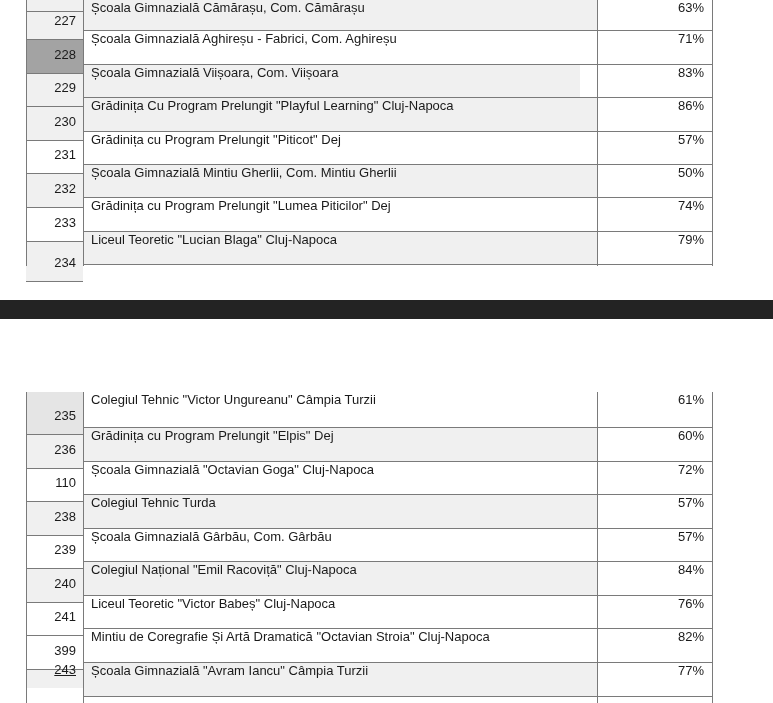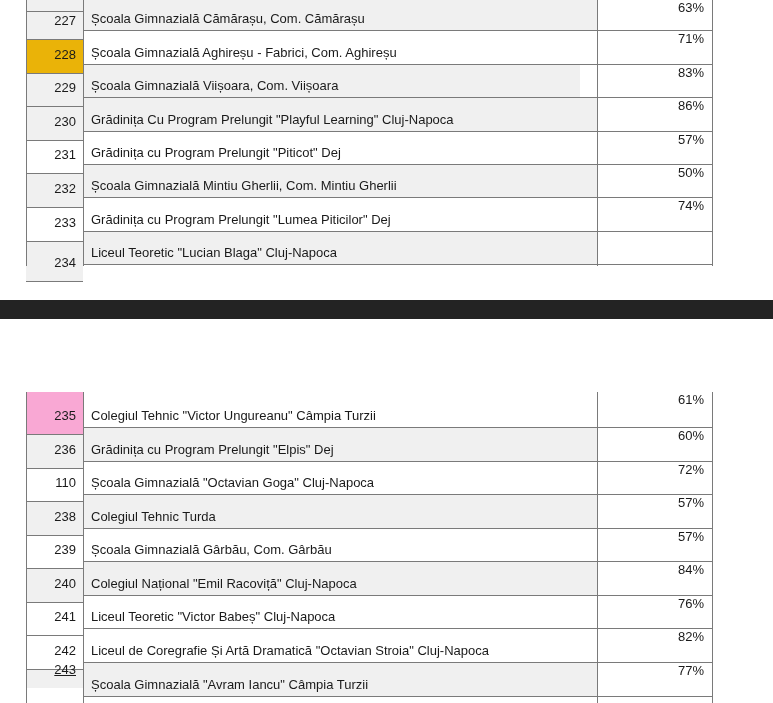--- a/index.html
+++ b/index.html
@@ -22,39 +22,39 @@
   .grid{position:absolute;left:83px;top:0;width:629px;}
   .cell{box-sizing:border-box;}
   .num-cell{
     display:flex;align-items:flex-end;justify-content:flex-end;
     padding:0 7px 11px 0;border-bottom:1px solid var(--line);
     font-size:13px;line-height:14px;background:#fff;
   }
   .trow{display:flex;box-sizing:border-box;border-bottom:1px solid var(--line);}
   .trow.sliver{border-bottom:none;}
   .name-cell{
-    width:514px;display:flex;align-items:flex-end;
+    width:514px;display:flex;
     padding:0 0 4px 8px;font-size:13px;line-height:15px;white-space:nowrap;overflow:hidden;
   }
   .pct-cell{
     width:115px;display:flex;align-items:flex-start;justify-content:flex-end;
     padding:0 8px 4px 0;font-size:13px;line-height:15px;background:#fff;
   }
   .vline{position:absolute;top:0;width:1px;background:var(--line);z-index:5;}
 </style>
 </head>
 <body>
 
 <div class="table-section" id="sec1">
     <div class="numcol">
       <div class="cell num-cell" style="height: 10px; background: var(--shade);"></div>
       <div class="cell num-cell" style="height: 28px; background: var(--shade);">
         <span>227</span>
       </div>
-      <div class="cell num-cell" style="height: 34px; background: #eab308; padding-left: 40px;">
+      <div class="cell num-cell" style="height: 34px; background: #a3a3a3; padding-left: 40px;">
         <span>228</span>
       </div>
       <div class="cell num-cell" style="height: 33px; background: var(--shade);">
         <span>229</span>
       </div>
       <div class="cell num-cell" style="height: 34px; background: var(--shade);">
         <span>230</span>
       </div>
       <div class="cell num-cell" style="height: 33px; background: rgb(255, 255, 255);">
         <span>231</span>
@@ -122,32 +122,35 @@
         <div class="cell name-cell" style="background: rgb(255, 255, 255);">
           <span>Grădinița cu Program Prelungit "Lumea Piticilor" Dej</span>
         </div>
         <div class="cell pct-cell">
           <span>74%</span>
         </div>
       </div>
       <div class="trow" style="height: 33px;">
         <div class="cell name-cell" style="background: var(--shade);">
           <span>Liceul Teoretic "Lucian Blaga" Cluj-Napoca</span>
+        </div>
+        <div class="cell pct-cell">
+          <span>79%</span>
         </div>
       </div>
     </div>
     <div class="vline" style="left: 26px; height: 266px;"></div>
     <div class="vline" style="left: 83px; height: 266px;"></div>
     <div class="vline" style="left: 597px; height: 266px;"></div>
     <div class="vline" style="left: 712px; height: 266px;"></div>
   </div>
 <div class="separator"></div>
 <div class="table-section" id="sec2">
     <div class="numcol">
-      <div class="cell num-cell" style="height: 43px; background: #f9a8d4; text-align: right;">
+      <div class="cell num-cell" style="height: 43px; background: #e5e5e5; text-align: right;">
         <span>235</span>
       </div>
       <div class="cell num-cell" style="height: 34px; background: var(--shade);">
         <span>236</span>
       </div>
       <div class="cell num-cell" style="height: 33px; background: rgb(255, 255, 255);">
         <span>110</span>
       </div>
       <div class="cell num-cell" style="height: 34px; background: var(--shade);">
         <span>238</span>
@@ -155,21 +158,21 @@
       <div class="cell num-cell" style="height: 33px; background: rgb(255, 255, 255);">
         <span>239</span>
       </div>
       <div class="cell num-cell" style="height: 34px; background: var(--shade);">
         <span>240</span>
       </div>
       <div class="cell num-cell" style="height: 33px; background: rgb(255, 255, 255);">
         <span>241</span>
       </div>
       <div class="cell num-cell" style="height: 34px; background: rgb(255, 255, 255);">
-        <span>242</span>
+        <span>399</span>
       </div>
       <div class="cell num-cell" style="height: 18px; background: var(--shade); border-bottom: none; text-decoration: underline;">
         <span>243</span>
       </div>
     </div>
     <div class="grid">
       <div class="trow" style="height: 36px;">
         <div class="cell name-cell" style="background: rgb(255, 255, 255);">
           <span>Colegiul Tehnic "Victor Ungureanu" Câmpia Turzii</span>
         </div>
@@ -220,21 +223,21 @@
       <div class="trow" style="height: 33px;">
         <div class="cell name-cell" style="background: rgb(255, 255, 255);">
           <span>Liceul Teoretic "Victor Babeș" Cluj-Napoca</span>
         </div>
         <div class="cell pct-cell">
           <span>76%</span>
         </div>
       </div>
       <div class="trow" style="height: 34px;">
         <div class="cell name-cell" style="background: rgb(255, 255, 255);">
-          <span>Liceul de Coregrafie Și Artă Dramatică "Octavian Stroia" Cluj-Napoca</span>
+          <span>Mintiu de Coregrafie Și Artă Dramatică "Octavian Stroia" Cluj-Napoca</span>
         </div>
         <div class="cell pct-cell">
           <span>82%</span>
         </div>
       </div>
       <div class="trow" style="height: 34px;">
         <div class="cell name-cell" style="background: var(--shade);">
           <span>Școala Gimnazială "Avram Iancu" Câmpia Turzii</span>
         </div>
         <div class="cell pct-cell">

